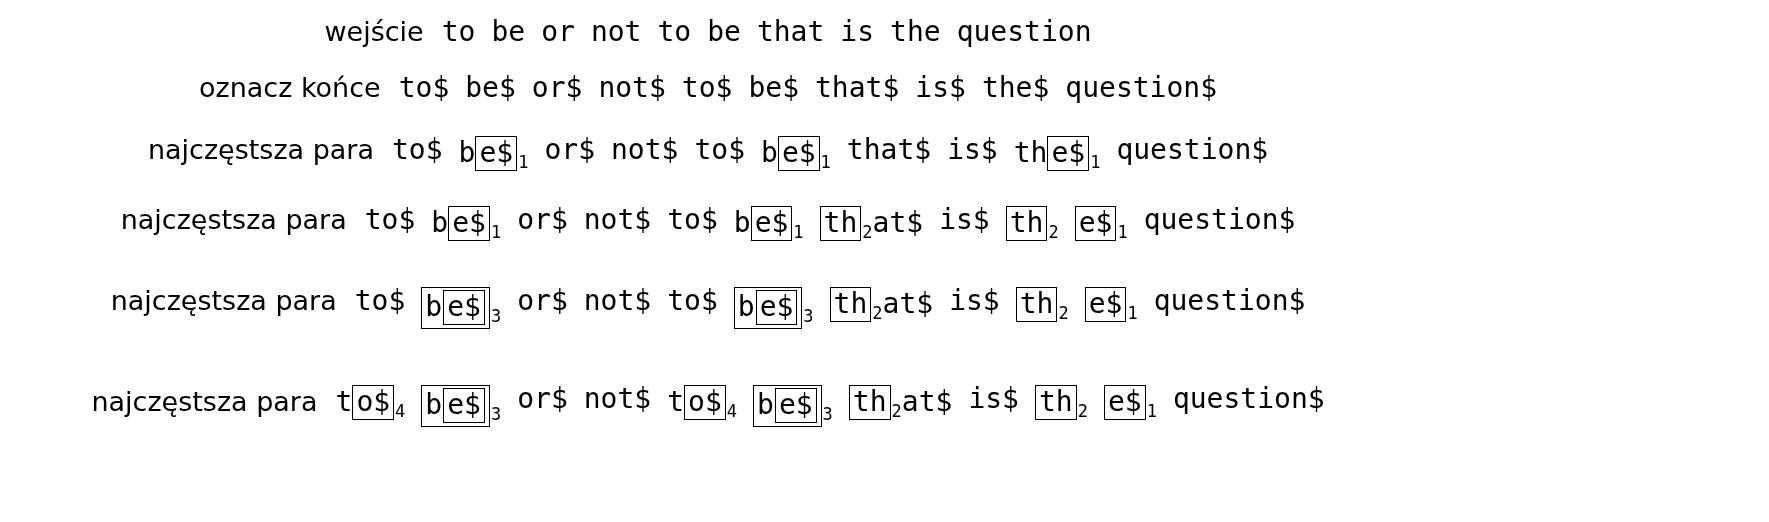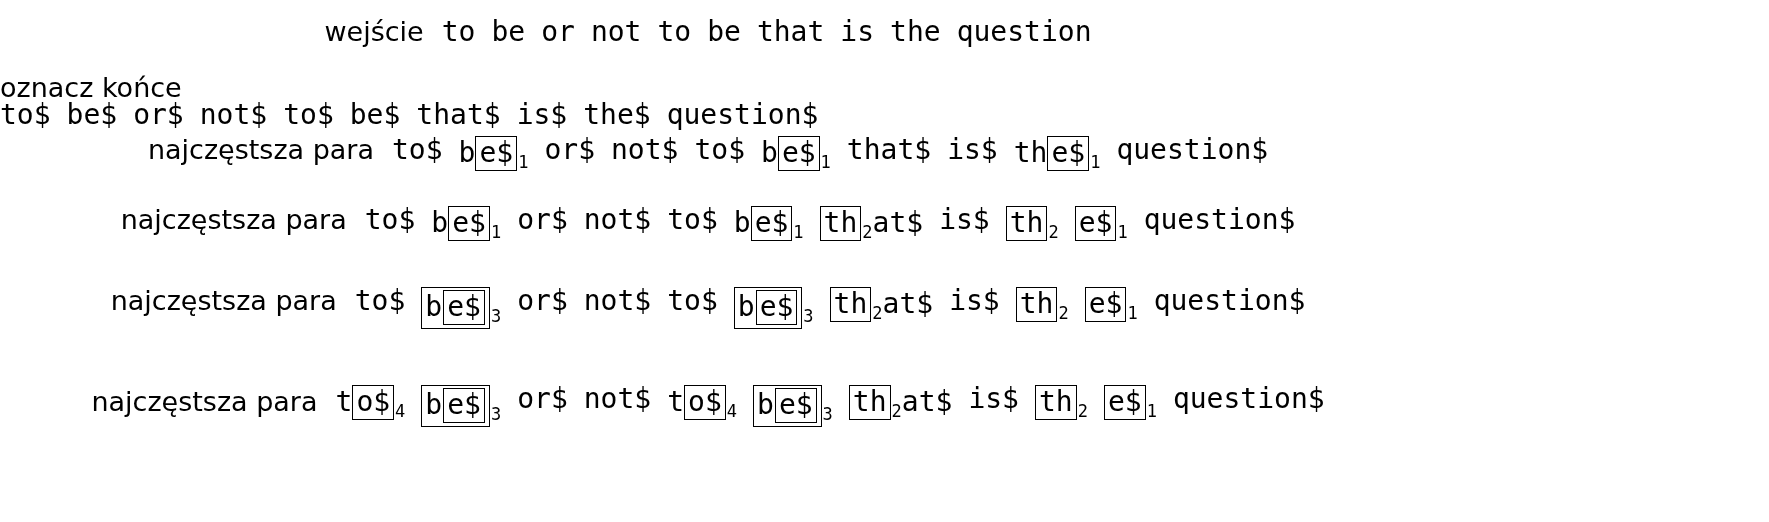--- a/index.html
+++ b/index.html
@@ -30,21 +30,21 @@
     width: 100%;
     font-size: 28px;
     line-height: 1;
     white-space: pre;
     position: absolute;
     left: 0;
   }
 
   
   .row-0 { top: 18px;  }
-  .row-1 { top: 74px; flex-direction: column;  }
+  .row-1 { top: 74px;  }
   .row-2 { top: 136px; }
   .row-3 { top: 206px; }
   .row-4 { top: 287px; }
   .row-5 { top: 385px; }
 
   .label {
     font-family: "DejaVu Sans", "Liberation Sans", sans-serif;
     font-size: 27px;
     margin-right: 18px;
     white-space: pre;

